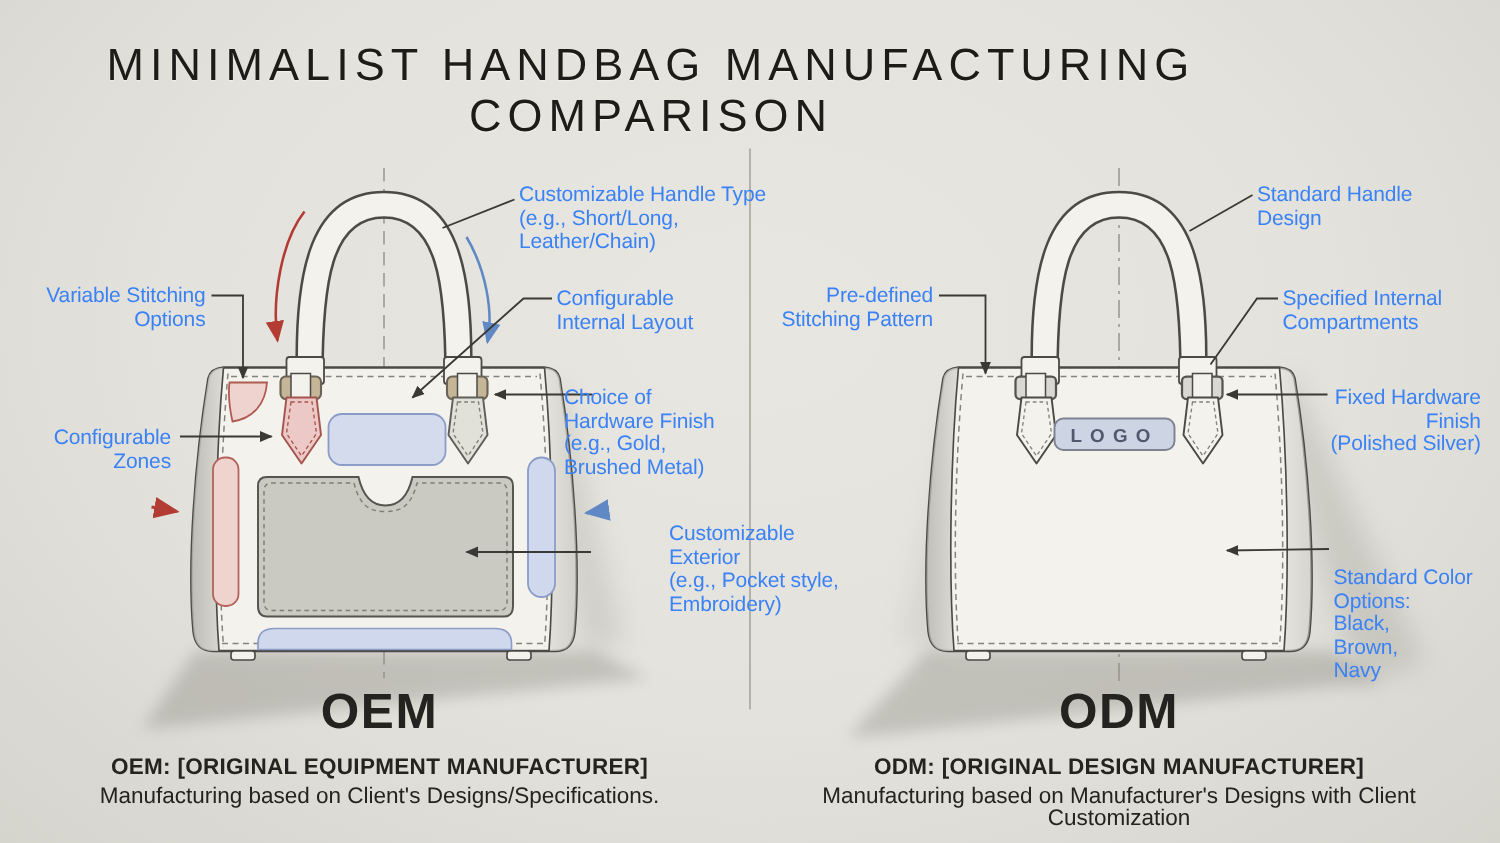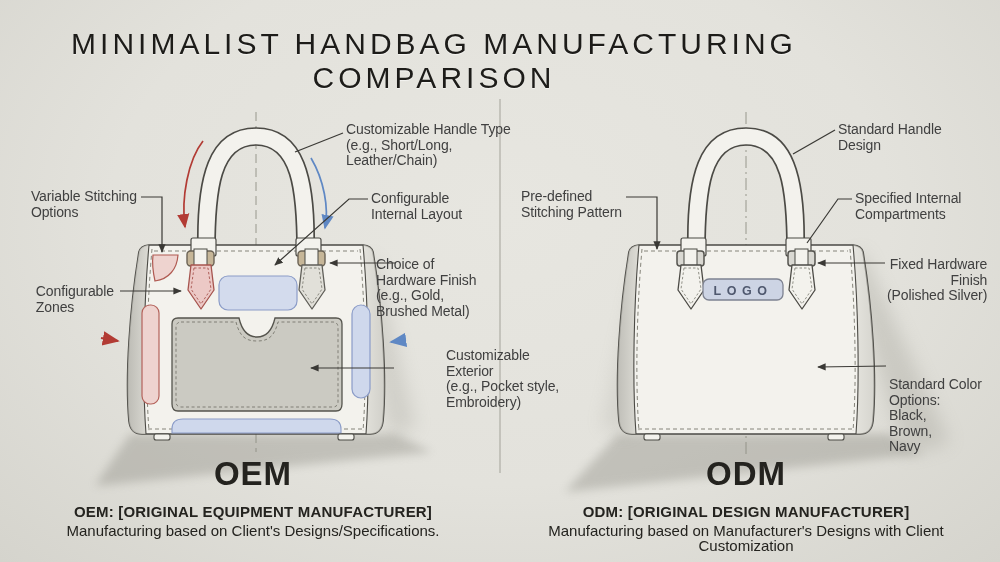--- a/index.html
+++ b/index.html
@@ -4,23 +4,23 @@
 <style>
   html,body{margin:0;padding:0;}
   body{width:1000px;height:562px;overflow:hidden;position:relative;
        font-family:"Liberation Sans",sans-serif;
        background:radial-gradient(ellipse at 50% 38%, #e7e6e0 0%, #e3e2dc 55%, #d5d4cd 100%);}
   .stage{position:absolute;inset:0;width:1000px;height:562px;}
   svg.art{position:absolute;left:0;top:0;}
   .title{position:absolute;left:0;top:27px;width:868px;text-align:center;
          font-size:30px;font-weight:400;letter-spacing:4px;color:#1d1c19;
          text-shadow:0 1px 1px rgba(255,255,255,.6);}
-  .ann{position:absolute;font-size:14px;line-height:15.6px;color:#404040;
+  .ann{position:absolute;font-size:14px;line-height:15.6px;color:#3b82f6;
        white-space:pre-line;letter-spacing:-0.1px;}
-  .ra{text-align:left;}
+  .ra{text-align:right;}
   .caption{position:absolute;text-align:center;color:#24231f;}
   .cap-name{font-size:33px;line-height:26px;font-weight:700;letter-spacing:1px;}
   .cap-head{margin-top:17px;font-size:15px;line-height:16px;font-weight:700;letter-spacing:0.2px;}
   .cap-sub{margin-top:3px;font-size:15px;line-height:15px;font-weight:400;}
 </style>
 </head>
 <body>
 
 <div class="stage">
 

